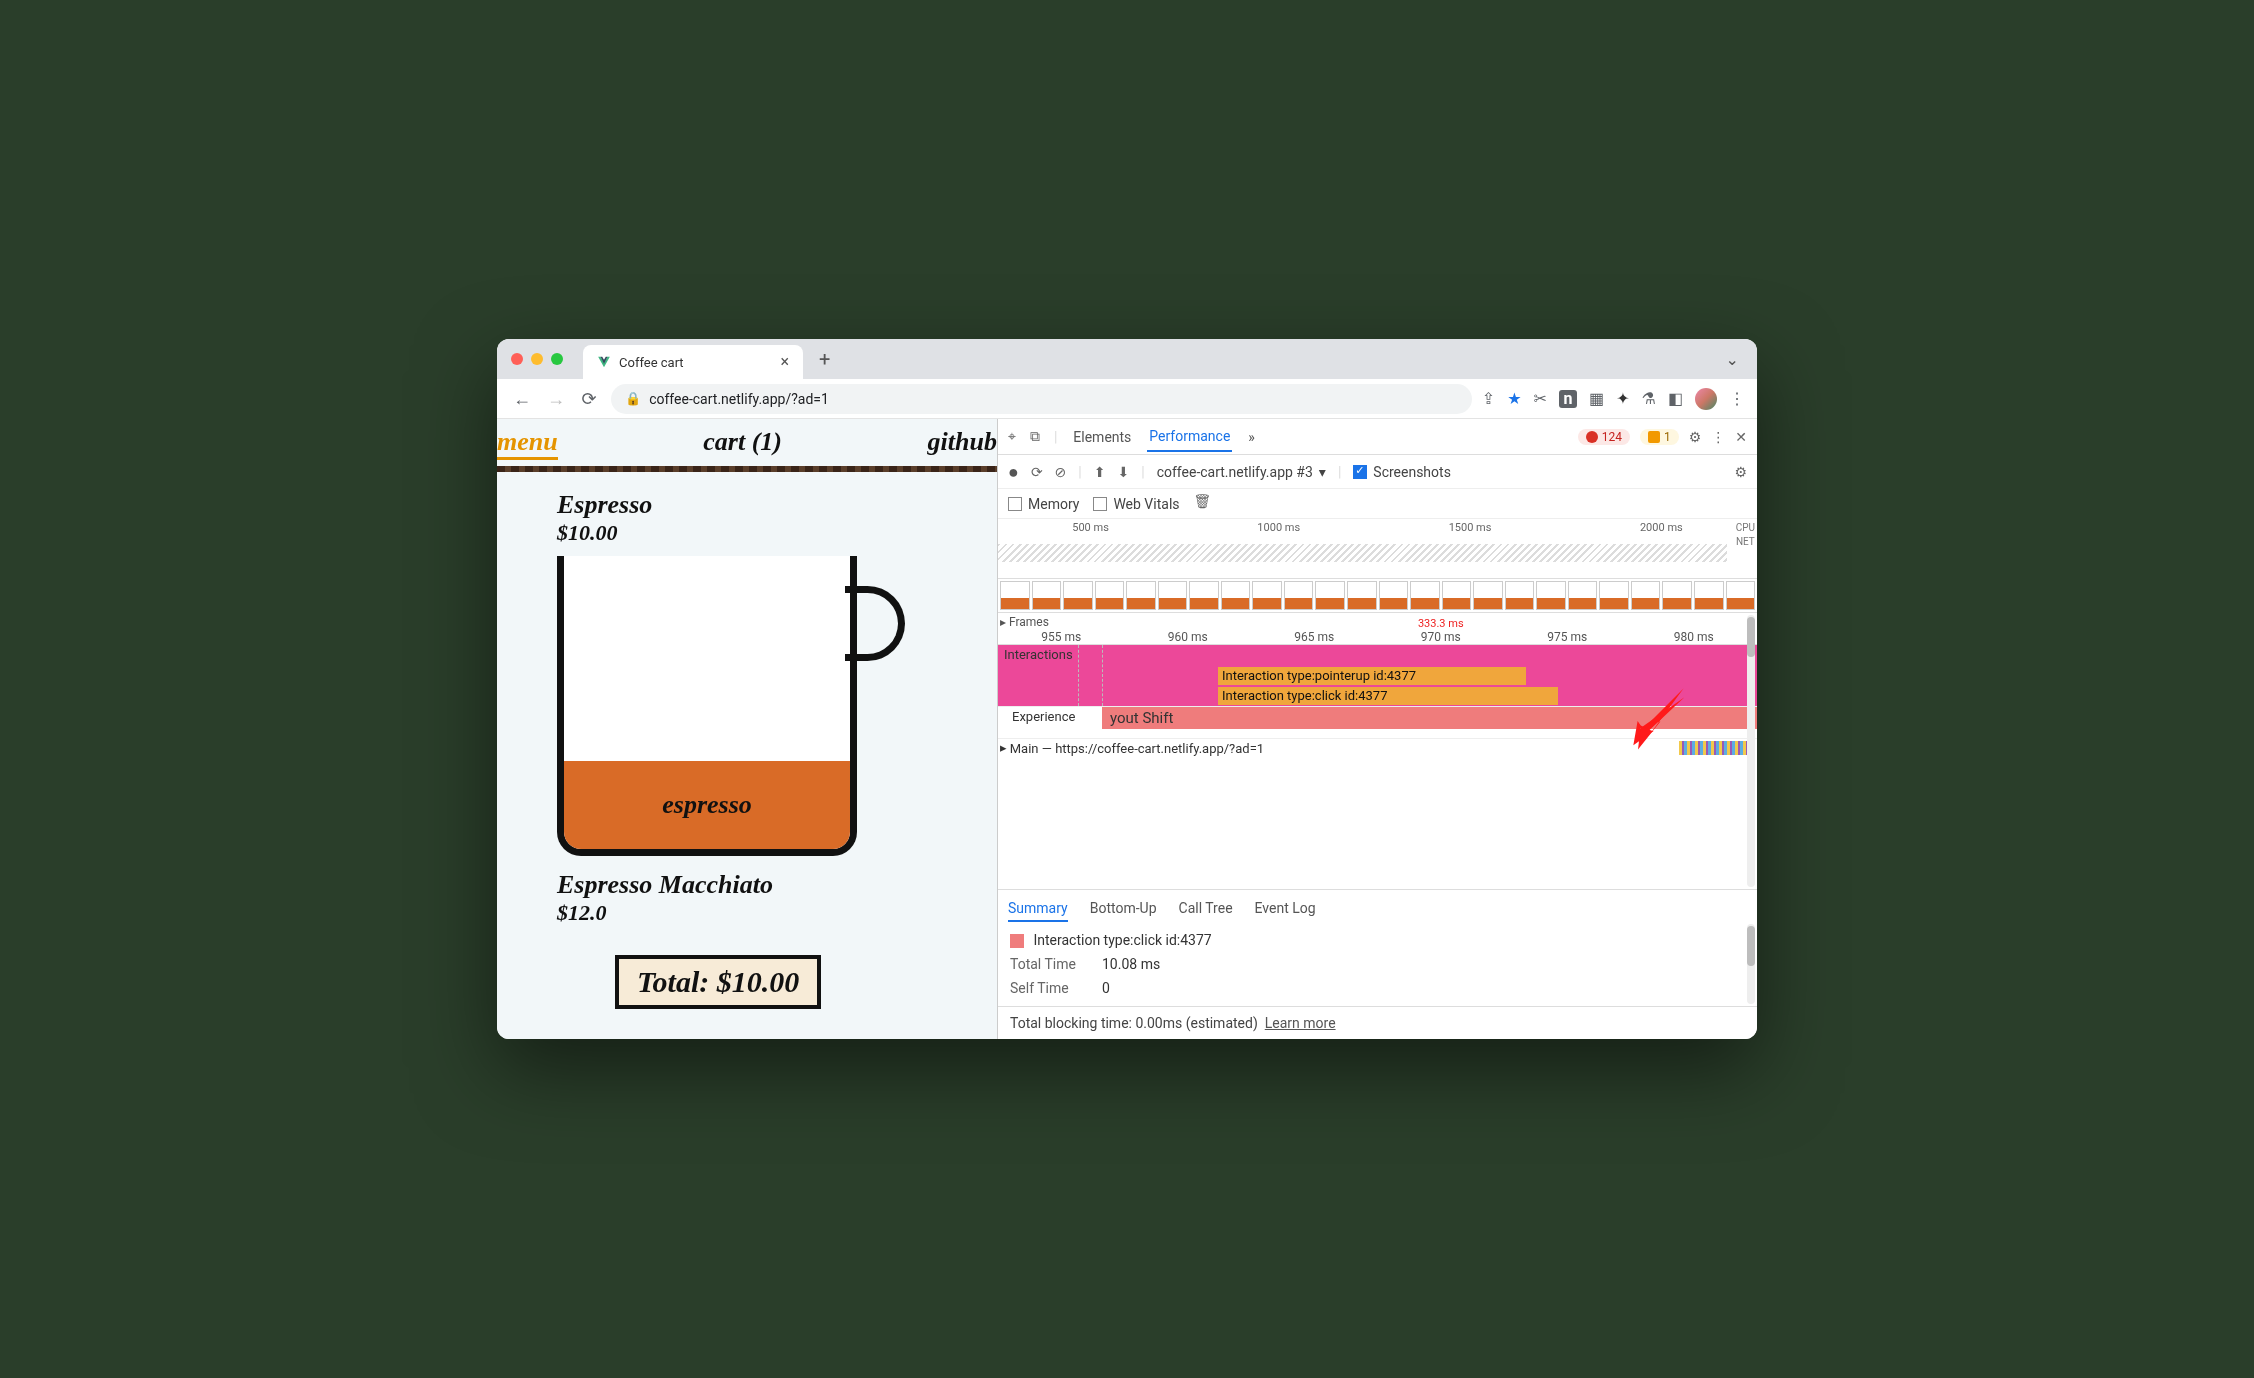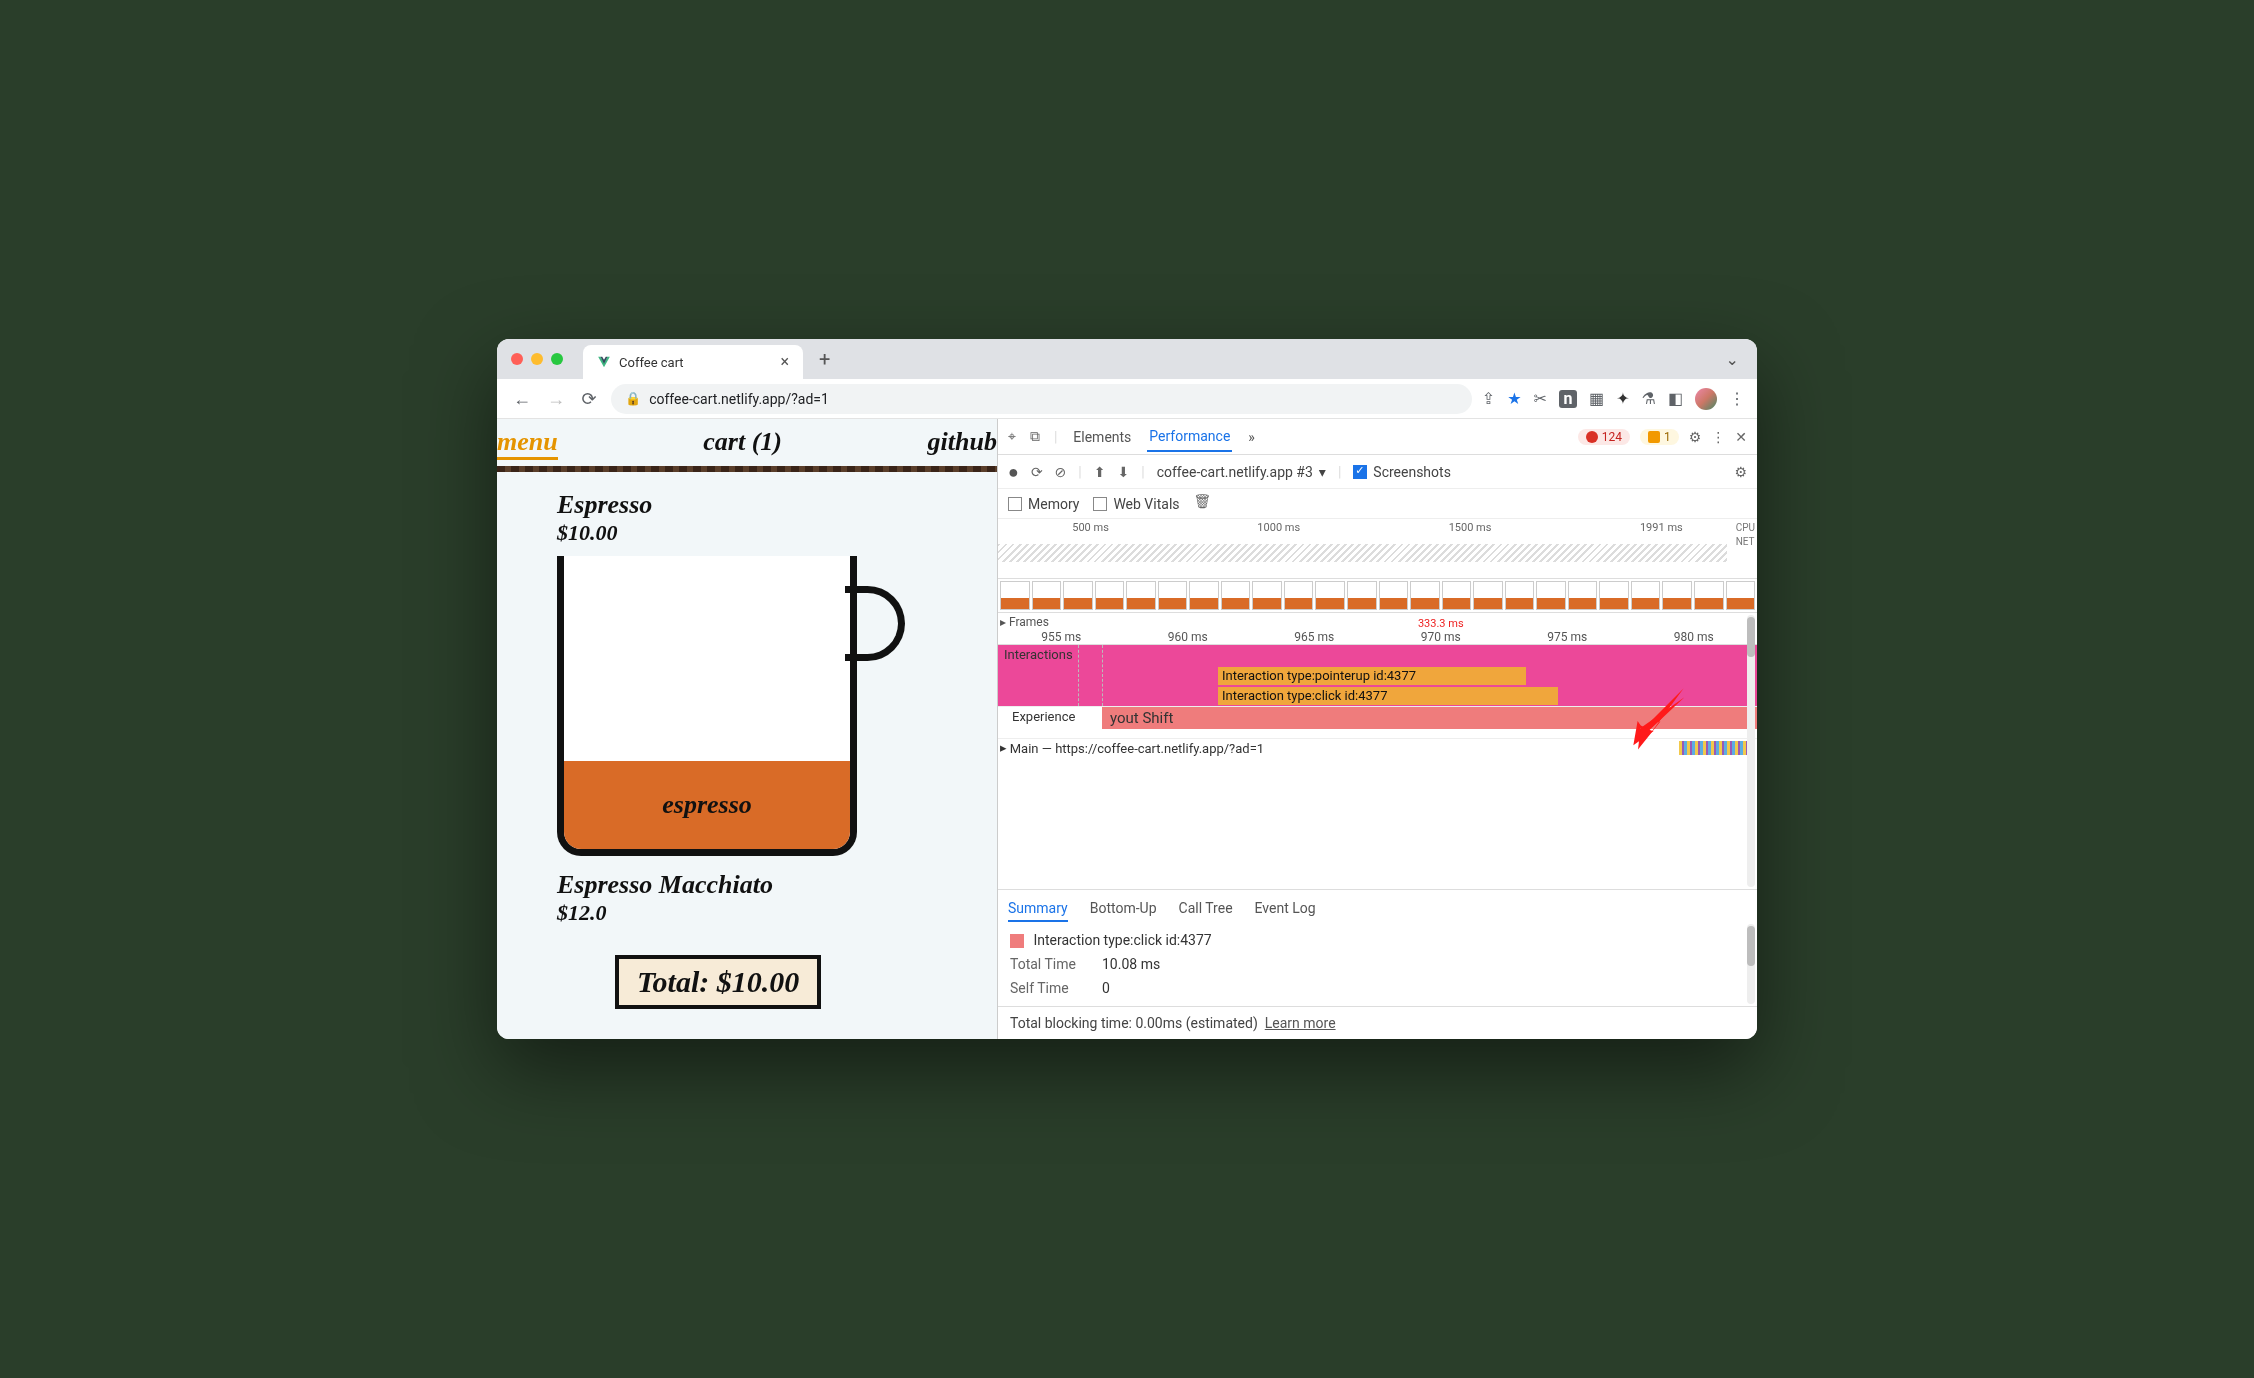--- a/index.html
+++ b/index.html
@@ -119,21 +119,21 @@
     display:flex;align-items:center;gap:12px;padding:4px 10px;height:34px;border-bottom:1px solid #eee;font-size:14px;color:#444;
   }
   .perf-bar .sel{display:flex;align-items:center;gap:6px;}
   .chk{width:14px;height:14px;border:1px solid #888;display:inline-block;vertical-align:middle;}
   .chk.checked{background:#1a73e8;border-color:#1a73e8;position:relative;}
   .chk.checked::after{content:"✓";color:#fff;font-size:11px;position:absolute;left:1px;top:-2px;}
   .perf-bar2{display:flex;gap:14px;padding:4px 10px;height:30px;border-bottom:1px solid #eee;font-size:14px;color:#444;}
   
   .overview{height:60px;border-bottom:1px solid #ddd;position:relative;font-size:11px;color:#666;}
   .ov-ticks{display:flex;justify-content:space-around;padding-top:2px;}
-  .ov-side{position:absolute;right:2px;top:2px;font-size:10px;color:#777;line-height:14px;text-align:left;}
+  .ov-side{position:absolute;right:2px;top:2px;font-size:10px;color:#777;line-height:14px;text-align:center;}
   .ov-graph{position:absolute;left:0;right:30px;bottom:16px;height:18px;background:repeating-linear-gradient(135deg,#dcdcdc 0,#dcdcdc 2px,#fff 2px,#fff 5px);}
   .filmstrip{height:34px;display:flex;gap:2px;padding:2px;border-bottom:1px solid #ddd;overflow:hidden;}
   .thumb{flex:1;border:1px solid #ccc;background:linear-gradient(#fff 60%,#d96b27 60%);}
   
   .flame{flex:1;position:relative;font-size:13px;color:#333;overflow:hidden;}
   .flame-row{position:relative;height:20px;}
   .time-ruler{display:flex;border-bottom:1px solid #ddd;font-size:12px;color:#555;height:18px;align-items:flex-end;}
   .time-ruler span{flex:1;text-align:center;}
   .time-ruler .odd{color:#e22;font-size:11px;}
   .track-interactions{height:62px;border-bottom:1px solid #eee;position:relative;background:#ec4899;}
@@ -288,21 +288,21 @@
           <span>Web Vitals</span>
         </label>
         <span class="dt-ico">🗑</span>
       </div>
 
       <div class="overview">
         <div class="ov-ticks">
           <span>500 ms</span>
           <span>1000 ms</span>
           <span>1500 ms</span>
-          <span>1991 ms</span>
+          <span>2000 ms</span>
         </div>
         <div class="ov-graph"></div>
         <div class="ov-side">
           <div>CPU</div>
           <div>NET</div>
         </div>
       </div>
 
       <div class="filmstrip">
         <div class="thumb"></div>

